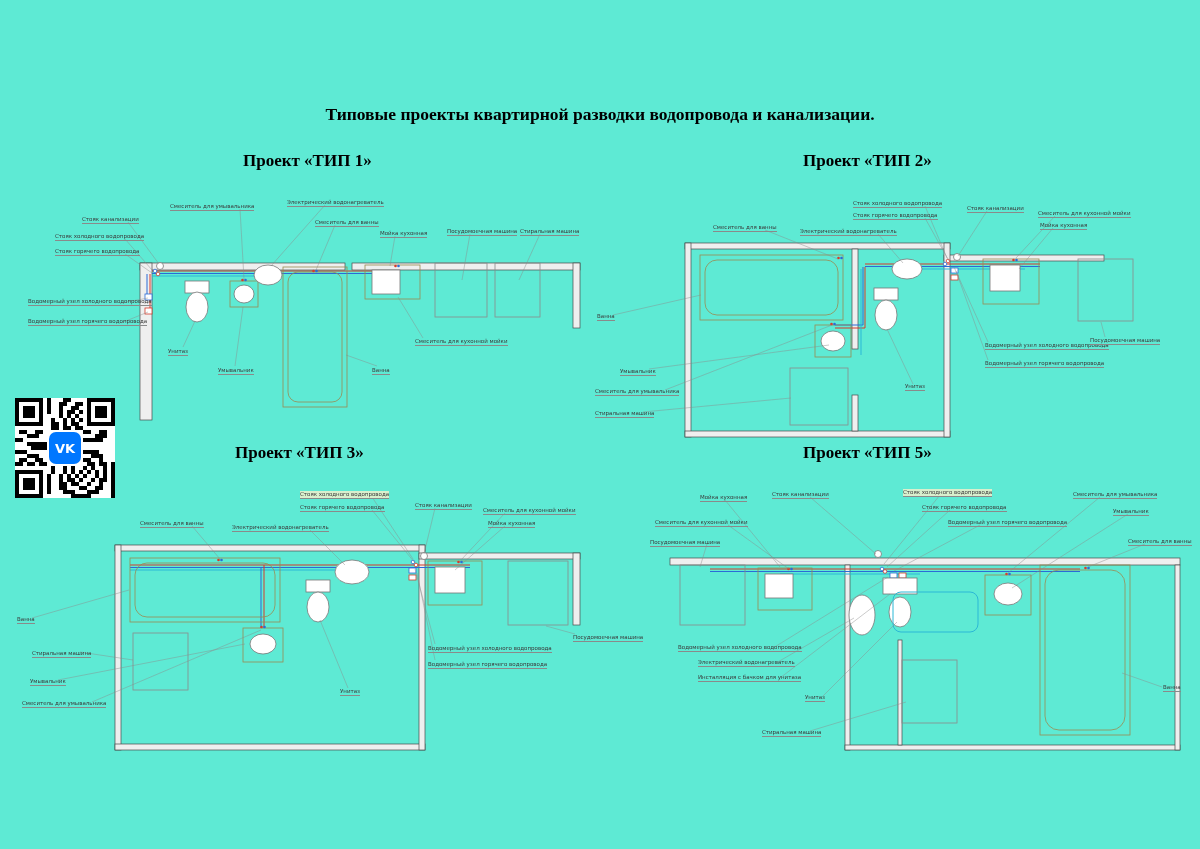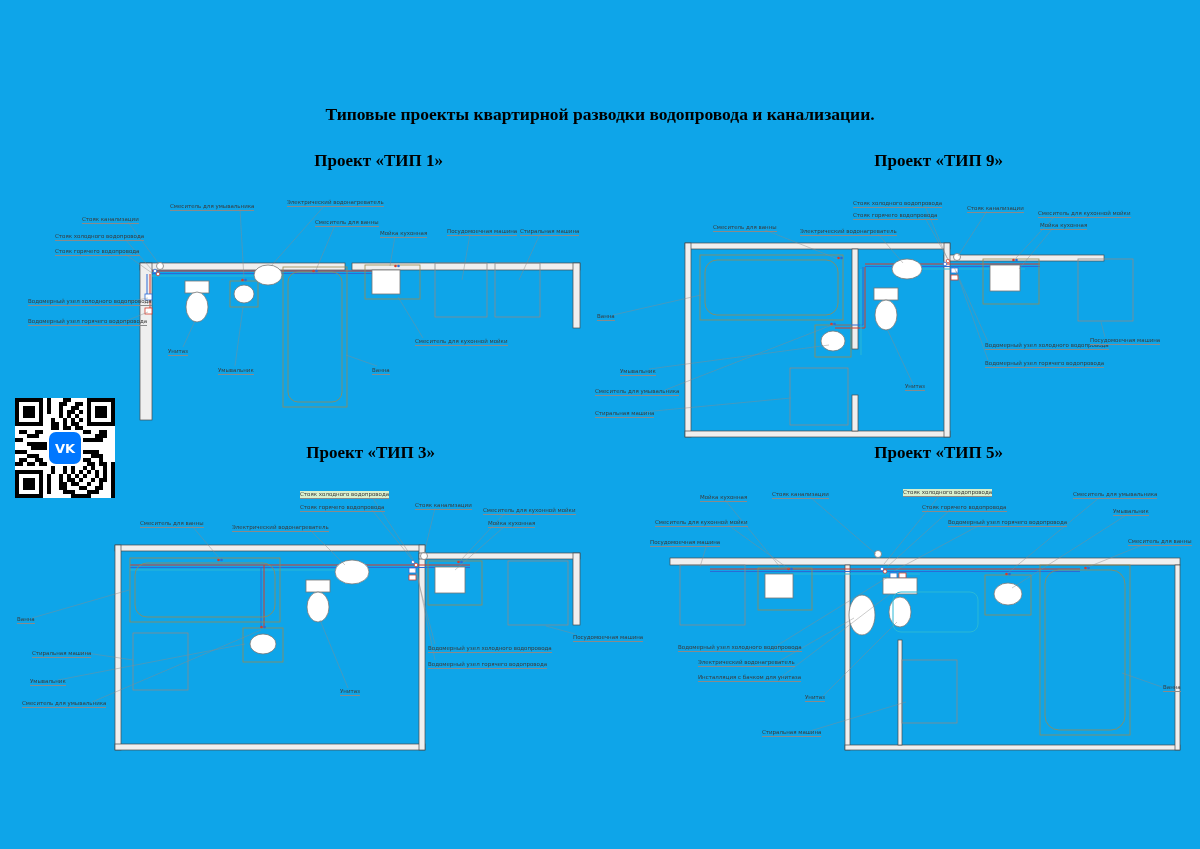--- a/index.html
+++ b/index.html
@@ -1,20 +1,20 @@
 <!DOCTYPE html>
 <html><head>
 <meta charset="utf-8">
 <style>
   html,body{margin:0;padding:0;background:#fff;}
-  .canvas{position:relative;width:1200px;height:849px;background:#0ea5e9;overflow:hidden;
+  .canvas{position:relative;width:1200px;height:849px;background:#5eead4;overflow:hidden;
           font-family:"Liberation Sans",sans-serif;}
   .main-title{position:absolute;left:0;right:0;top:104px;text-align:center;margin:0;
               font:bold 17.5px "Liberation Serif",serif;color:#000;}
-  .proj-title{position:absolute;margin:0;text-align:right;width:200px;
+  .proj-title{position:absolute;margin:0;text-align:left;width:200px;
               font:bold 17px "Liberation Serif",serif;color:#000;}
   .pt1{left:243px;top:151px;} .pt2{left:803px;top:151px;}
   .pt3{left:235px;top:443px;} .pt4{left:803px;top:443px;}
   .diagram{position:absolute;}
   .d1{left:25px;top:195px;width:575px;height:235px;}
   .d2{left:595px;top:195px;width:585px;height:250px;}
   .d3{left:15px;top:480px;width:600px;height:275px;}
   .d4{left:650px;top:480px;width:535px;height:285px;}
   .diagram svg{position:absolute;left:0;top:0;}
   .ann{position:absolute;font:5.5px "DejaVu Sans",sans-serif;color:#3a3a3a;white-space:nowrap;
@@ -36,21 +36,21 @@
       background:#0077ff;color:#fff;font:bold 13px "DejaVu Sans",sans-serif;
       display:flex;align-items:center;justify-content:center;}
 </style>
 </head>
 <body>
 
 <div class="canvas">
 
   <h1 class="main-title">Типовые проекты квартирной разводки водопровода и канализации.</h1>
   <h2 class="proj-title pt1">Проект «ТИП 1»</h2>
-  <h2 class="proj-title pt2">Проект «ТИП 9»</h2>
+  <h2 class="proj-title pt2">Проект «ТИП 2»</h2>
   <h2 class="proj-title pt3">Проект «ТИП 3»</h2>
   <h2 class="proj-title pt4">Проект «ТИП 5»</h2>
 
   <div class="diagram d1">
     <svg width="575" height="235" viewBox="0 0 575 235">
       <g>
         <rect class="wall" x="115" y="68" width="205" height="7"></rect>
         <rect class="wall" x="327" y="68" width="228" height="7"></rect>
         <rect class="wall" x="115" y="68" width="12" height="157"></rect>
         <rect class="wall" x="548" y="68" width="7" height="65"></rect>

